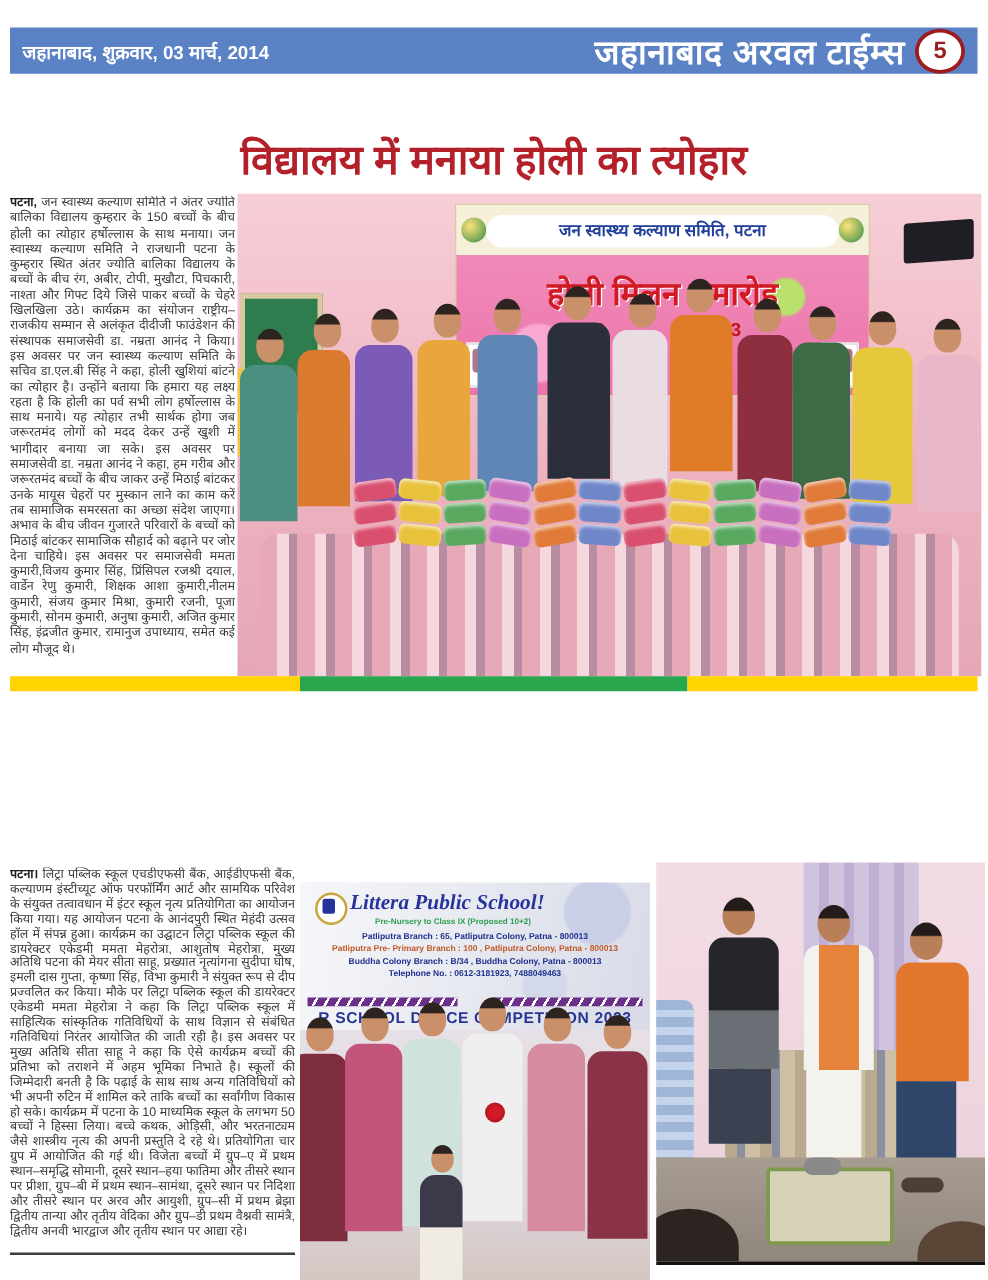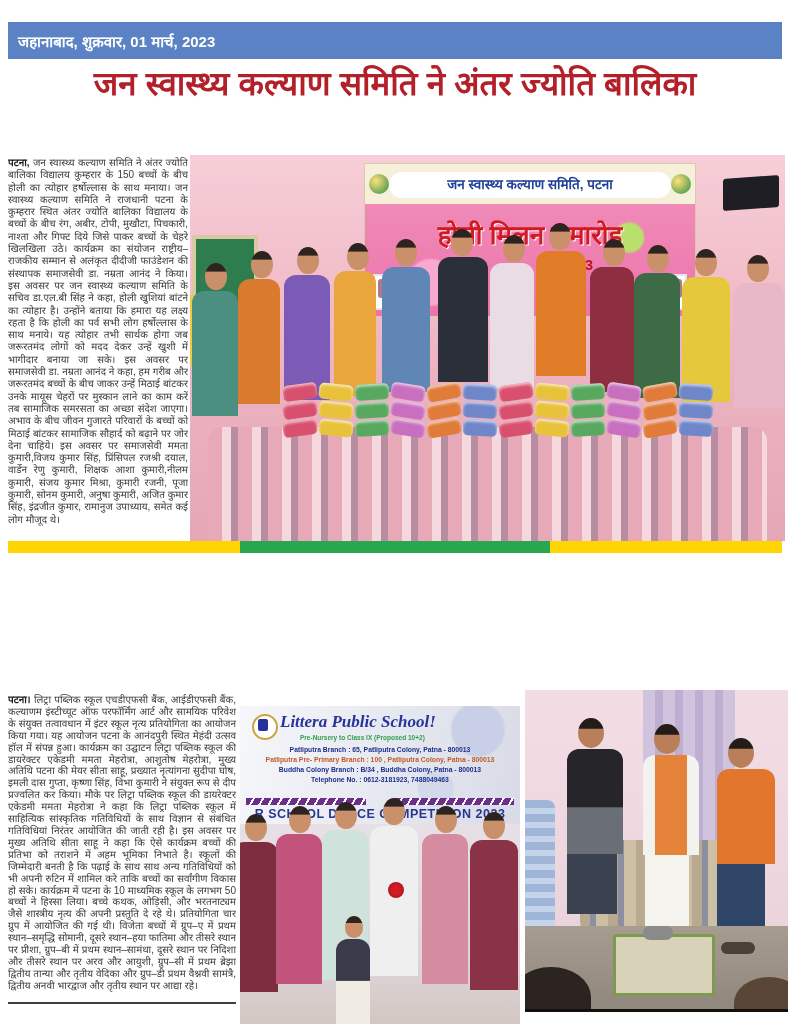--- a/index.html
+++ b/index.html
@@ -103,25 +103,30 @@
   .p3-head{width:26px;height:30px;border-radius:50%;background:linear-gradient(#241c18 34%,#b97f58 38%);}
   .p3-part{border-radius:50% 50% 0 0;background:#2c2420;}
   .rule{position:absolute;height:2px;background:#3f3f3f;}
 </style>
 </head>
 <body>
 
 <div id="page">
 
   <header class="topbar">
-    <span class="dateline">जहानाबाद, शुक्रवार, 01 मार्च, 2023</span>
+    <span class="dateline">जहानाबाद, शुक्रवार, 03 मार्च, 2014</span>
+    <span class="mastright">
+      <span class="papername">जहानाबाद अरवल टाईम्स</span>
+      <span class="pagenum">5</span>
+    </span>
   </header>
 
   <h1 class="head1">
-    <span>जन स्वास्थ्य कल्याण समिति ने अंतर ज्योति बालिका</span><br>
+    <br>
+    <span>विद्यालय में मनाया होली का त्योहार</span>
   </h1>
 
   <div class="col col1"><b class="lead">पटना,</b><span> जन स्वास्थ्य कल्याण समिति ने अंतर ज्योति बालिका विद्यालय कुम्हरार के 150 बच्चों के बीच होली का त्योहार हर्षोल्लास के साथ मनाया। जन स्वास्थ्य कल्याण समिति ने राजधानी पटना के कुम्हरार स्थित अंतर ज्योति बालिका विद्यालय के बच्चों के बीच रंग, अबीर, टोपी, मुखौटा, पिचकारी, नाश्ता और गिफ्ट दिये जिसे पाकर बच्चों के चेहरे खिलखिला उठे। कार्यक्रम का संयोजन राष्ट्रीय–राजकीय सम्मान से अलंकृत दीदीजी फाउंडेशन की संस्थापक समाजसेवी डा. नम्रता आनंद ने किया। इस अवसर पर जन स्वास्थ्य कल्याण समिति के सचिव डा.एल.बी सिंह ने कहा, होली खुशियां बांटने का त्योहार है। उन्होंने बताया कि हमारा यह लक्ष्य रहता है कि होली का पर्व सभी लोग हर्षोल्लास के साथ मनाये। यह त्योहार तभी सार्थक होगा जब जरूरतमंद लोगों को मदद देकर उन्हें खुशी में भागीदार बनाया जा सके।    इस अवसर पर समाजसेवी डा. नम्रता आनंद ने कहा, हम गरीब और जरूरतमंद बच्चों के बीच जाकर उन्हें मिठाई बांटकर उनके मायूस चेहरों पर मुस्कान लाने का काम करें तब सामाजिक समरसता का अच्छा संदेश जाएगा। अभाव के बीच जीवन गुजारते परिवारों के बच्चों को मिठाई बांटकर सामाजिक सौहार्द को बढ़ाने पर जोर देना चाहिये।    इस अवसर पर समाजसेवी ममता कुमारी,विजय कुमार सिंह,  प्रिंसिपल रजश्री दयाल, वार्डेन रेणु कुमारी, शिक्षक आशा कुमारी,नीलम कुमारी, संजय कुमार मिश्रा, कुमारी रजनी, पूजा कुमारी, सोनम कुमारी, अनुषा कुमारी, अजित कुमार सिंह, इंद्रजीत कुमार, रामानुज उपाध्याय, समेत कई लोग मौजूद थे।</span></div>
 
   <figure class="photo photo1">
     <i class="p1-tv"></i>
     <div class="p1-banner">
       <i class="p1-logo" style="left:4px;"></i>
       <i class="p1-logo" style="right:4px;"></i>
       <span class="org">जन स्वास्थ्य कल्याण समिति, पटना</span>

